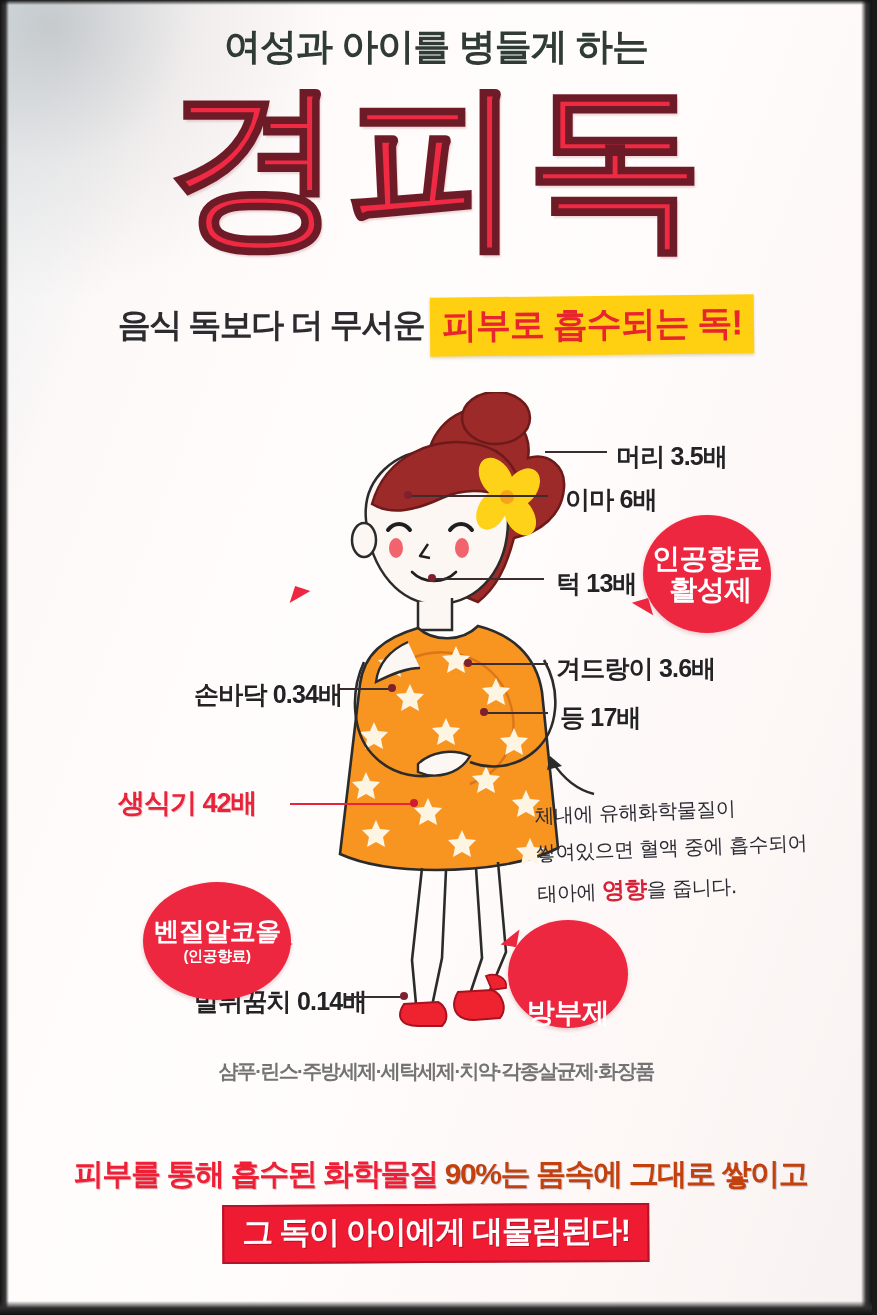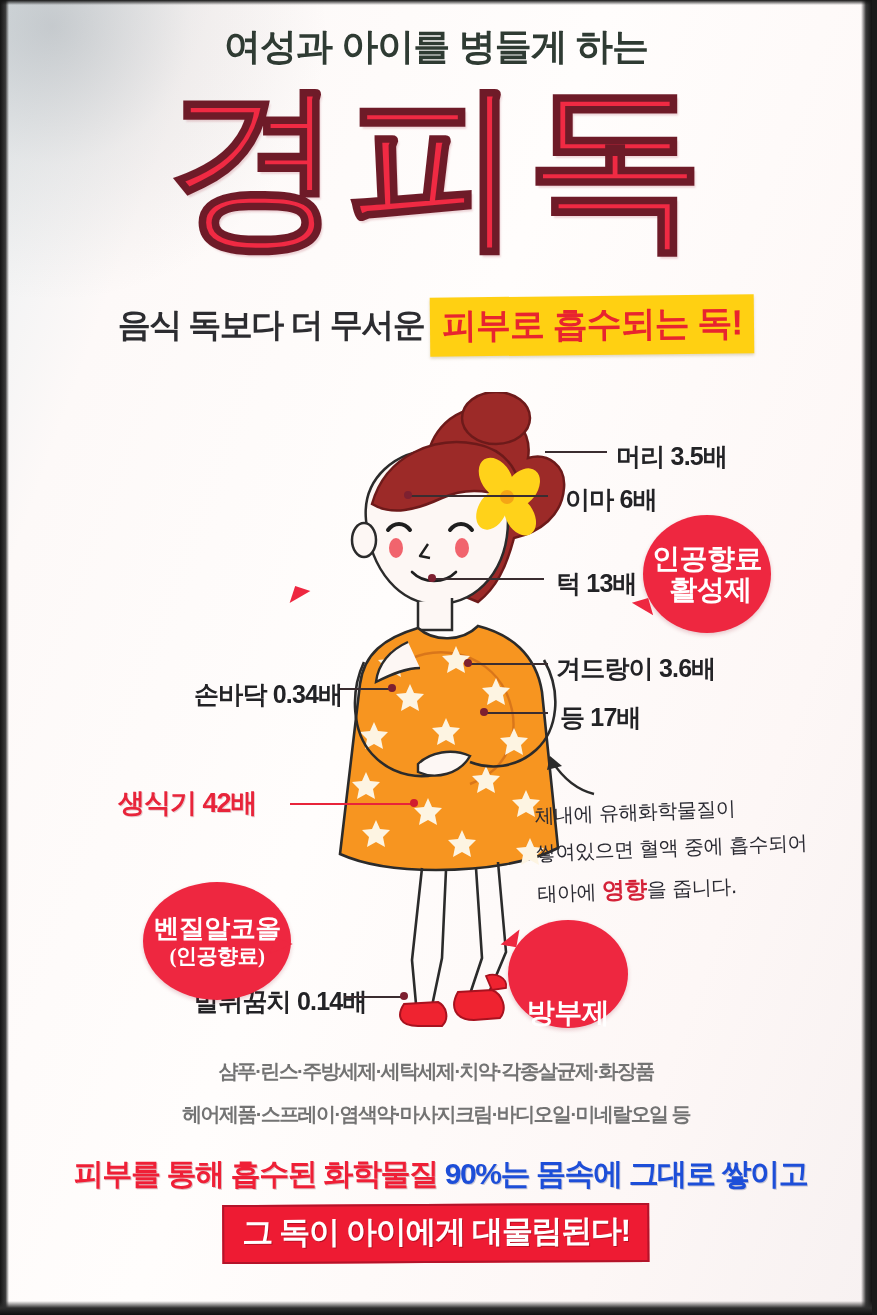--- a/index.html
+++ b/index.html
@@ -117,21 +117,21 @@
     justify-content: center;
     color: #ffffff;
     font-weight: 700;
     text-align: center;
     line-height: 1.12;
     letter-spacing: -0.5px;
     box-shadow: 0 2px 4px rgba(150,20,40,0.22);
   }
   .bubble .b1 { font-size: 28px; }
   .bubble .b2 { font-size: 28px; margin-left: 7px; }
-  .bubble .bsmall { font-size: 21px; margin-top: 2px; font-family: Liberation Serif, serif; }
+  .bubble .bsmall { font-size: 15px; margin-top: 2px; }
 
   
   #note {
     left: 536px; top: 792px;
     width: 300px;
     font-family: "DejaVu Sans", sans-serif;
     font-size: 20px;
     line-height: 1.85;
     color: #2b2b33;
     letter-spacing: -0.5px;
@@ -153,21 +153,21 @@
 
   #claim-line {
     left: 0; right: 0; top: 1154px;
     text-align: center;
     font-size: 30px;
     font-weight: 700;
     letter-spacing: -1.4px;
     white-space: nowrap;
   }
   #claim-line .red  { color: #ef1f36; text-shadow: 1px 1px 0 rgba(120,0,20,0.25); margin-left: 9px; }
-  #claim-line .blue { color: #1d4ed8; text-shadow: 1px 1px 0 rgba(0,20,90,0.22); margin-top: 38px; }
+  #claim-line .blue { color: #c2410c; text-shadow: 1px 1px 0 rgba(0,20,90,0.22); margin-top: 38px; }
 
   #final-banner {
     left: 50%;
     transform: translateX(-50%) rotate(-0.3deg);
     top: 1204px;
     background: #ee1b33;
     border: 2px solid #b3142a;
     padding: 5px 18px 8px 18px;
   }
   #final-banner span {
@@ -347,21 +347,20 @@
 
   <div id="note" class="abs">
     <div>체내에 유해화학물질이</div>
     <div>쌓여있으면 혈액 중에 흡수되어</div>
     <div>
       <span>태아에 </span><span class="em">영향</span><span>을 줍니다.</span>
     </div>
   </div>
 
   <div id="prod-line-1" class="abs prod-line">샴푸·린스·주방세제·세탁세제·치약·각종살균제·화장품</div>
-  <div id="prod-line-2" class="abs prod-line">헤어제품·스프레이·염색약·마사지크림·바디오일·미네랄오일 등</div>
 
   <div id="claim-line" class="abs">
     <span class="red">피부를 통해 흡수된 화학물질 </span><span class="blue">90%는 몸속에 그대로 쌓이고</span>
   </div>
 
   <div id="final-banner" class="abs">
     <span>그 독이 아이에게 대물림된다!</span>
   </div>
 
   <div id="edge-left" class="abs"></div>

